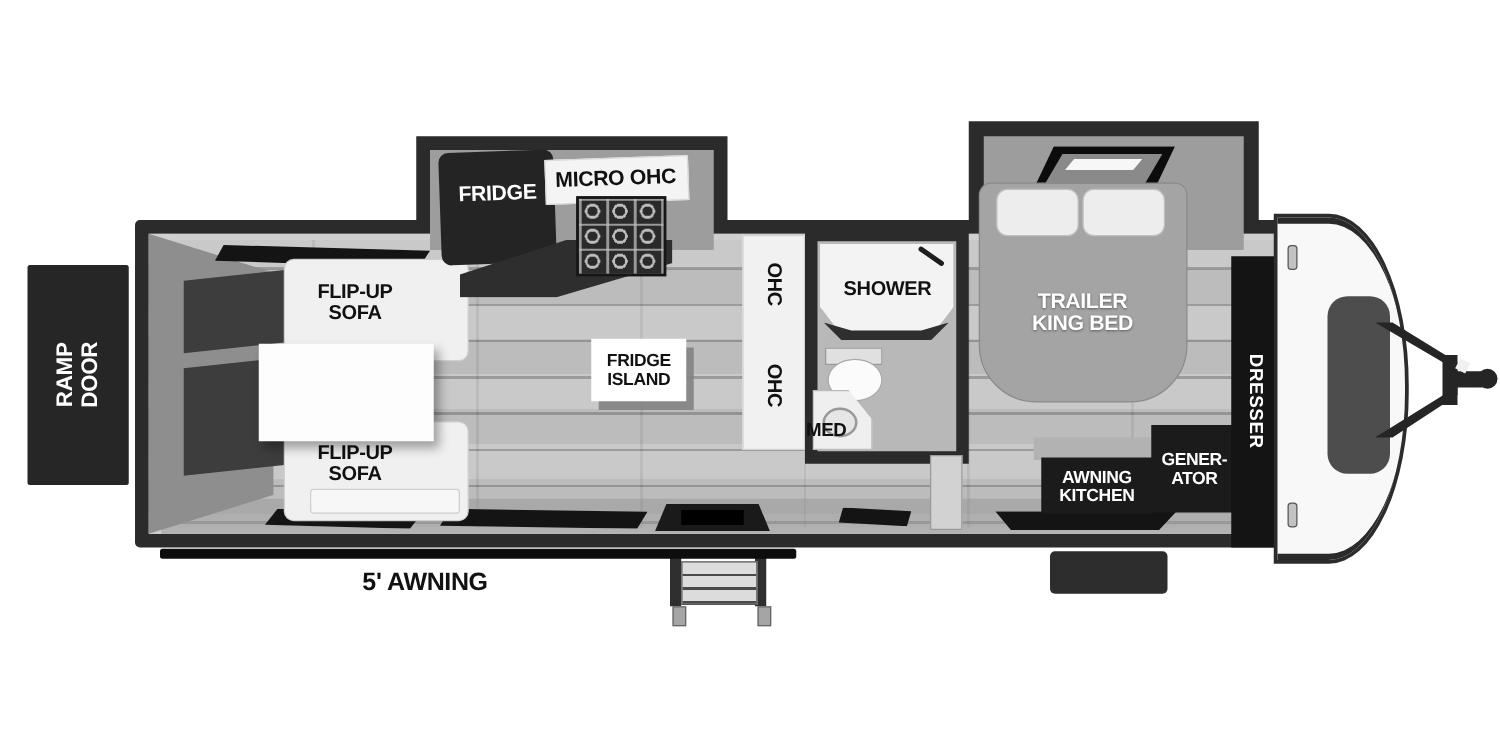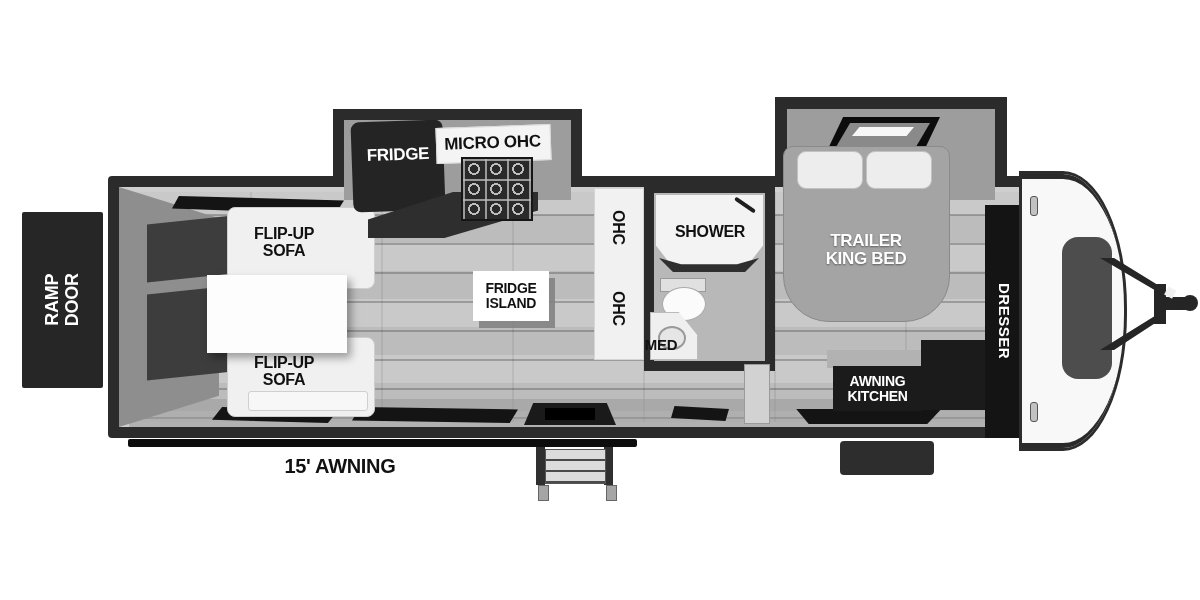--- a/index.html
+++ b/index.html
@@ -152,21 +152,21 @@
     </div>
   </div>
 
   <div class="abs" id="step-rail-l"></div>
   <div class="abs" id="step-rail-r"></div>
   <div class="abs" id="step-treads"></div>
   <div class="abs" id="step-foot-l"></div>
   <div class="abs" id="step-foot-r"></div>
 
   <div class="abs" id="awning-line"></div>
-  <div class="abs lbl" id="awning-label">15' AWNING</div>
+  <div class="abs lbl" id="awning-label">5' AWNING</div>
 
   <div class="abs" id="gen-tray"></div>
 
   <div class="abs" id="body-outer"></div>
   <div class="abs" id="kitchen-slide-outer"></div>
   <div class="abs" id="bedroom-slide-outer"></div>
   <div class="abs" id="body-floor"></div>
   <div class="abs" id="floor-bottom-shade"></div>
   <div class="abs" id="kitchen-slide-inner"></div>
   <div class="abs" id="bedroom-slide-inner"></div>
@@ -227,20 +227,22 @@
   <div class="abs" id="pillow-2"></div>
   <div class="abs lbl lbl-w" id="bed-label">TRAILER
 KING BED</div>
   <div class="abs" id="hall-step"></div>
   <div class="abs" id="win-bed"></div>
   <div class="abs" id="ok-step"></div>
   <div class="abs" id="outside-kitchen"></div>
   <div class="abs lbl lbl-w" id="outside-kitchen-label">AWNING
 KITCHEN</div>
   <div class="abs" id="generator"></div>
+  <div class="abs lbl lbl-w" id="generator-label">GENER-
+ATOR</div>
   <div class="abs" id="dresser"></div>
   <div class="abs lbl lbl-w" id="dresser-label">
     <span class="vert">DRESSER</span>
   </div>
 
   <div class="abs" id="front-cap"></div>
   <div class="abs" id="cap-window"></div>
   <div class="abs" id="latch-1"></div>
   <div class="abs" id="latch-2"></div>
   <svg class="abs" id="hitch" viewBox="0 0 100 96" width="100" height="96">

